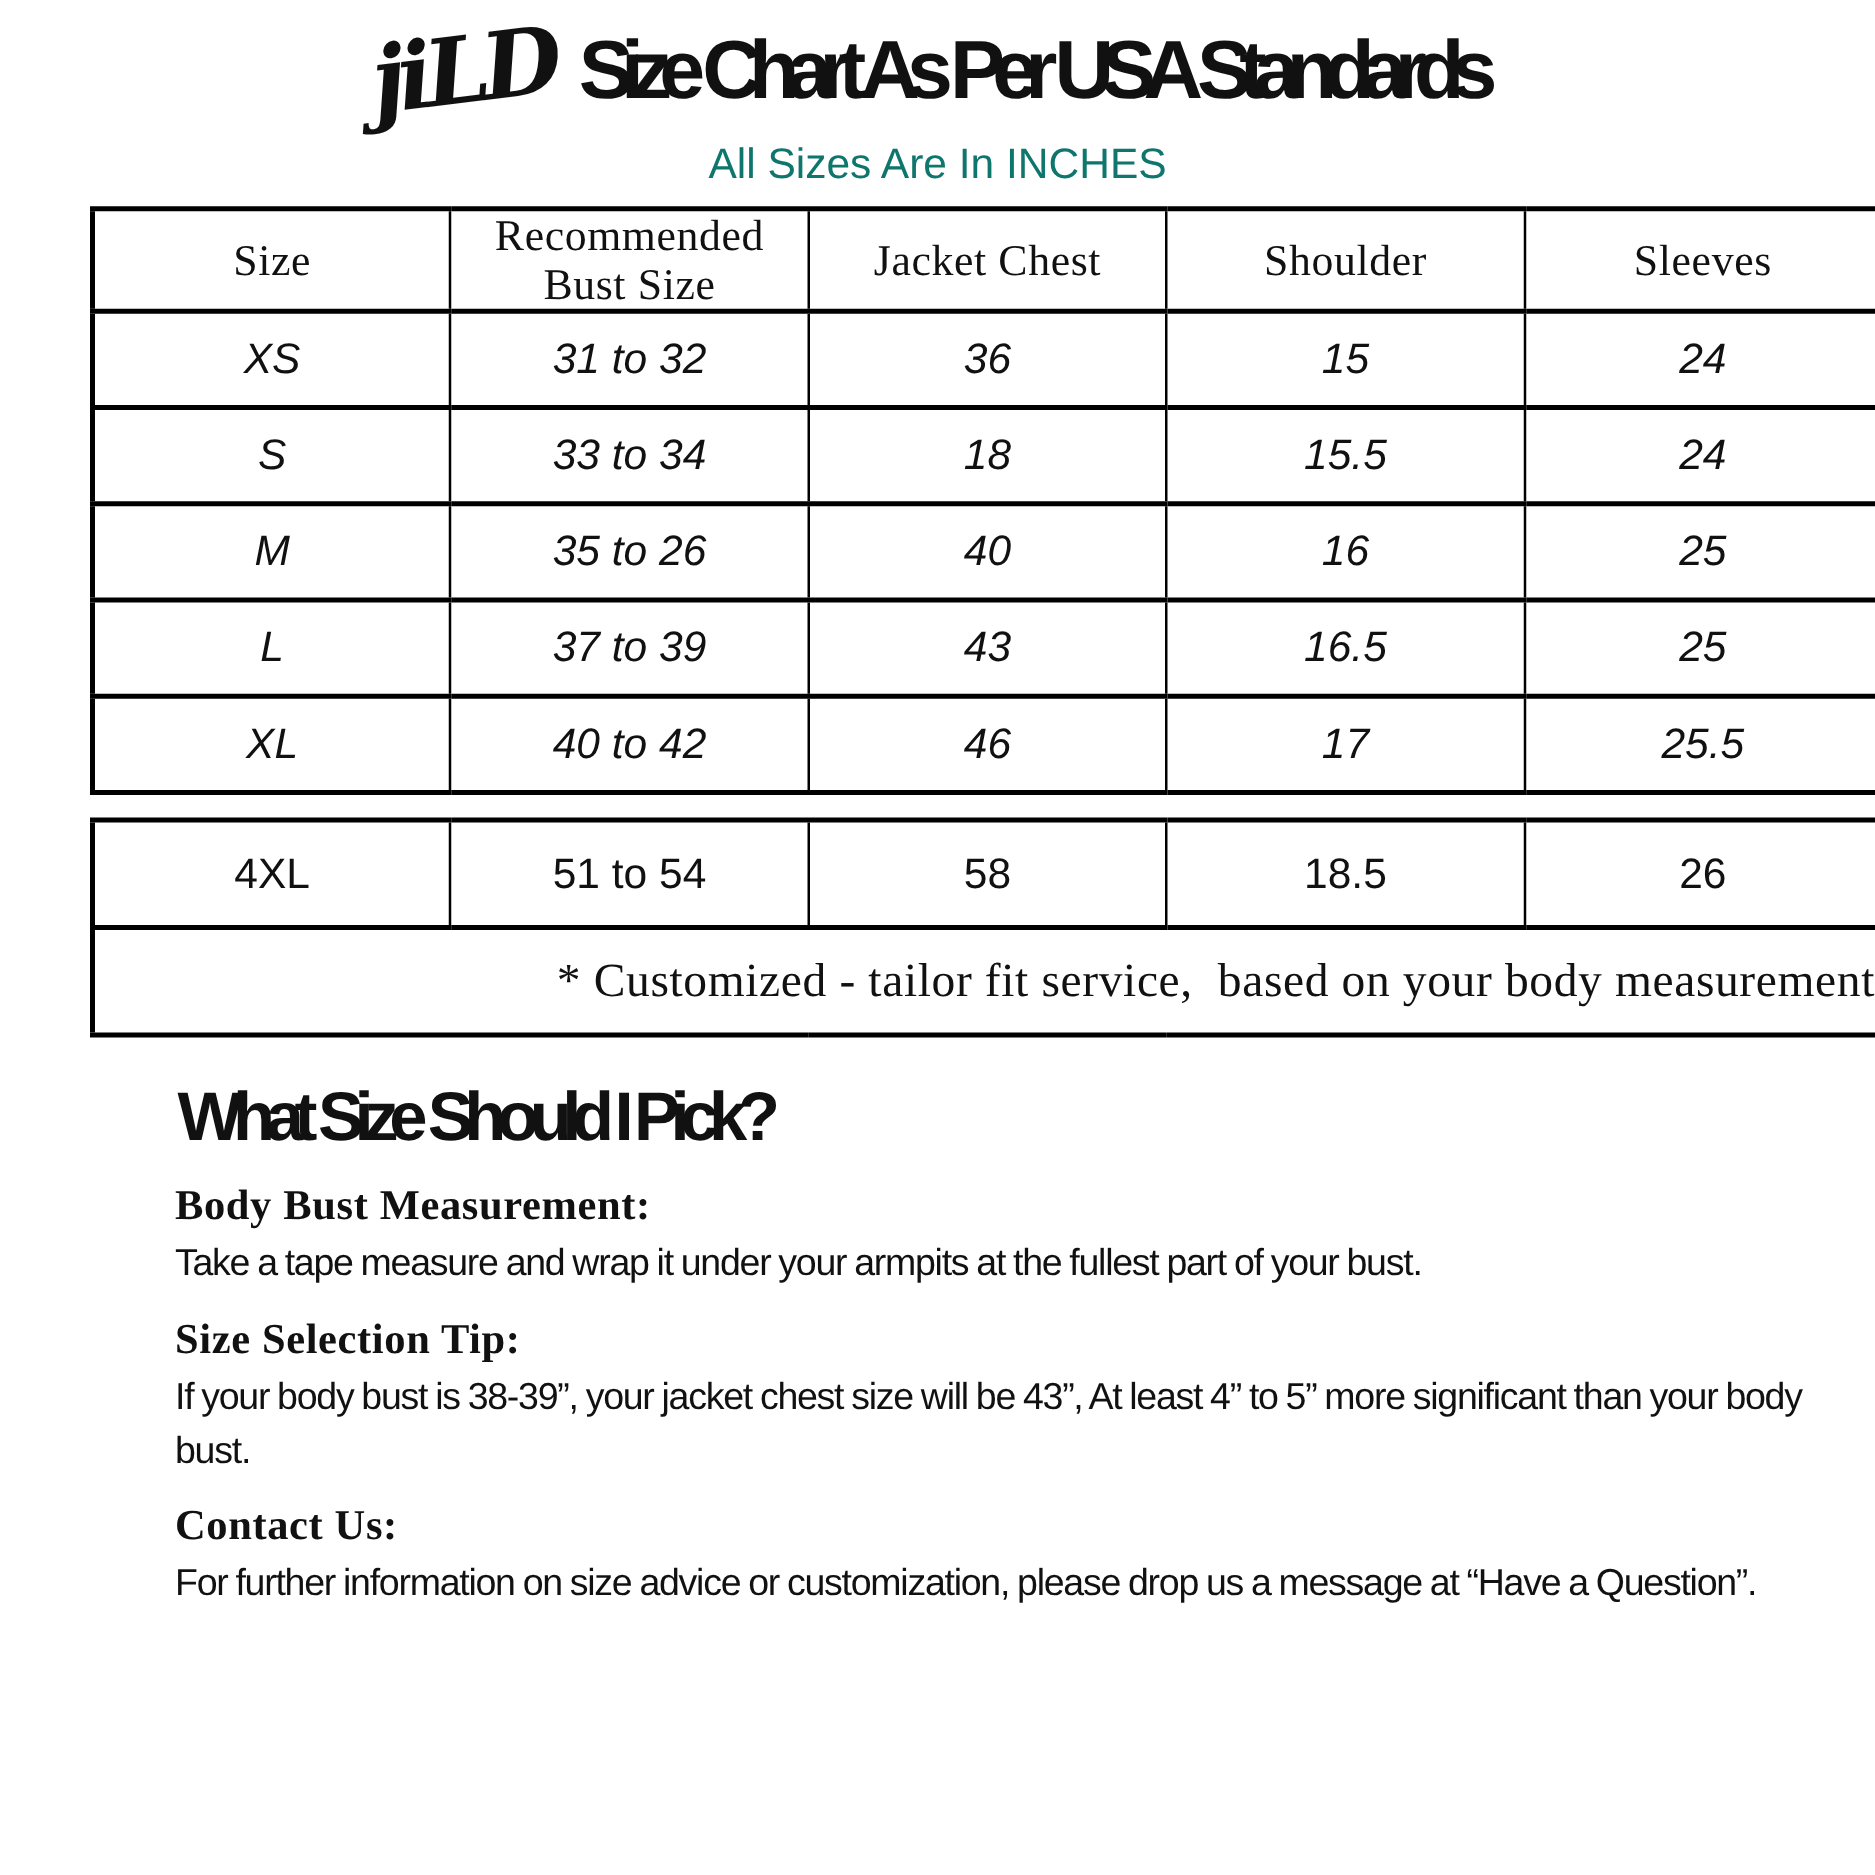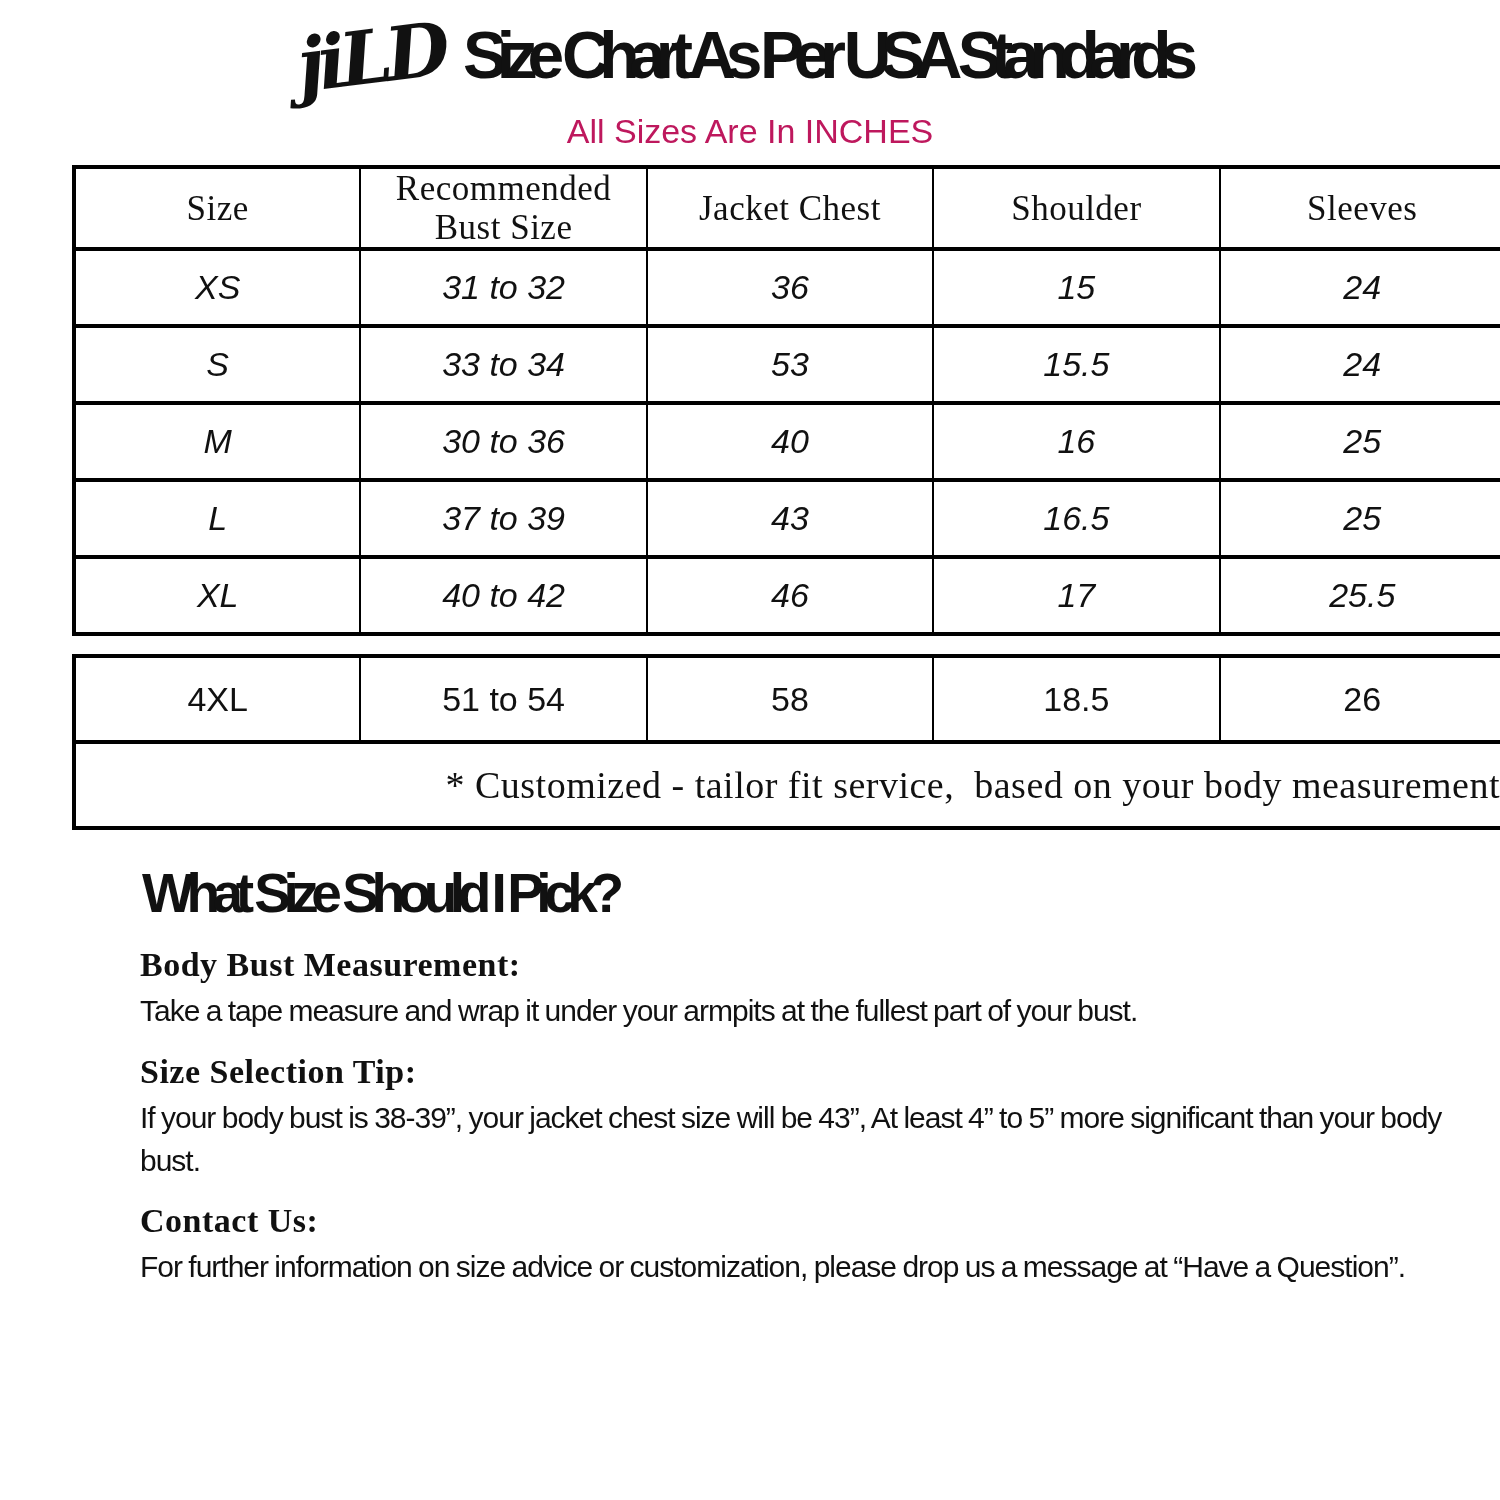--- a/index.html
+++ b/index.html
@@ -13,21 +13,21 @@
   
   .header { text-align:center; padding-top:12px; }
   .title-row { display:flex; justify-content:center; align-items:flex-start; gap:16px; height:100px; }
   .logo {
     font-family:"DejaVu Serif", serif; font-style:italic; font-weight:bold;
     font-size:74px; line-height:1; letter-spacing:-6px;
     transform:rotate(-7deg); display:inline-block; margin-top:8px;
   }
   .title-svg { display:block; margin-top:2px; }
   .title-svg text { font-family:"Liberation Sans", sans-serif; font-weight:bold; fill:#111111; }
-  .subtitle { font-size:34px; margin-top:0px; color:#be185d; }
+  .subtitle { font-size:34px; margin-top:0px; color:#0f766e; }
 
   
   .size-table {
     border-collapse:collapse; table-layout:fixed;
     width:1436px; margin-left:72px; border:4px solid #000;
   }
   .size-table th, .size-table td {
     border-left:2px solid #000; border-right:2px solid #000;
     border-top:4px solid #000; border-bottom:4px solid #000;
     text-align:center; vertical-align:middle; padding:0 4px;
@@ -103,27 +103,27 @@
       <tr>
         <td>XS</td>
         <td>31 to 32</td>
         <td>36</td>
         <td>15</td>
         <td>24</td>
       </tr>
       <tr>
         <td>S</td>
         <td>33 to 34</td>
-        <td>53</td>
+        <td>18</td>
         <td>15.5</td>
         <td>24</td>
       </tr>
       <tr>
         <td>M</td>
-        <td>30 to 36</td>
+        <td>35 to 26</td>
         <td>40</td>
         <td>16</td>
         <td>25</td>
       </tr>
       <tr>
         <td>L</td>
         <td>37 to 39</td>
         <td>43</td>
         <td>16.5</td>
         <td>25</td>

